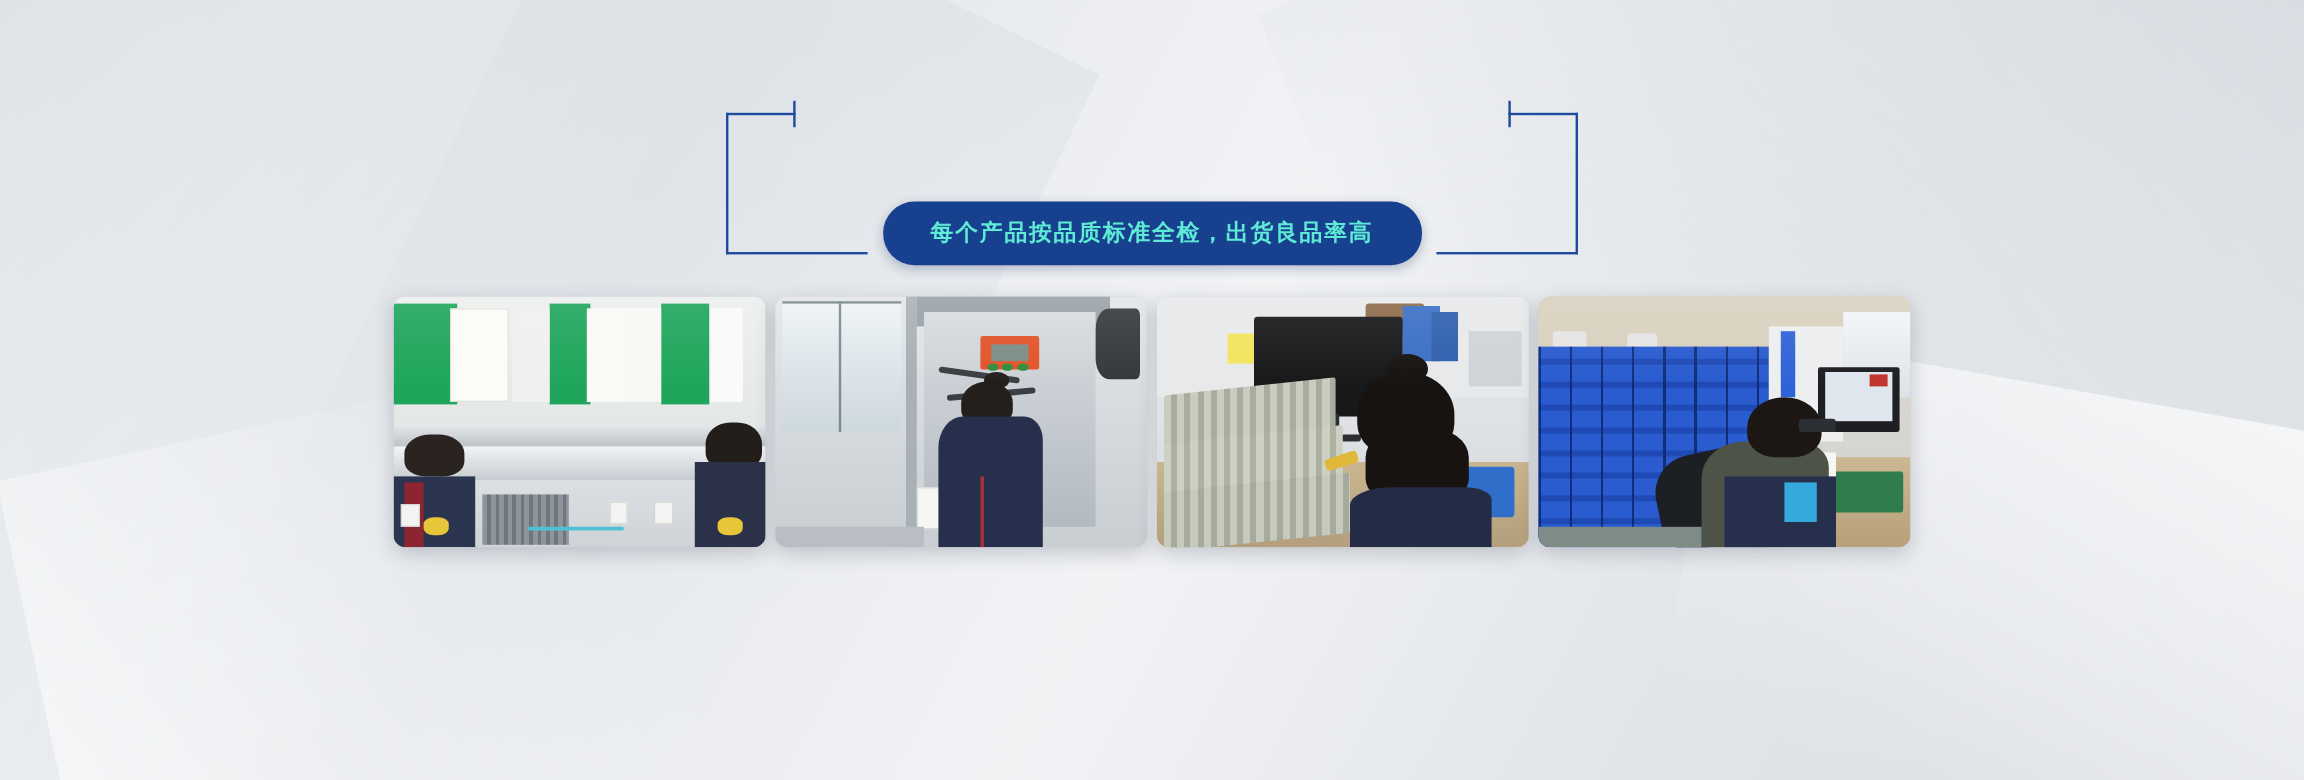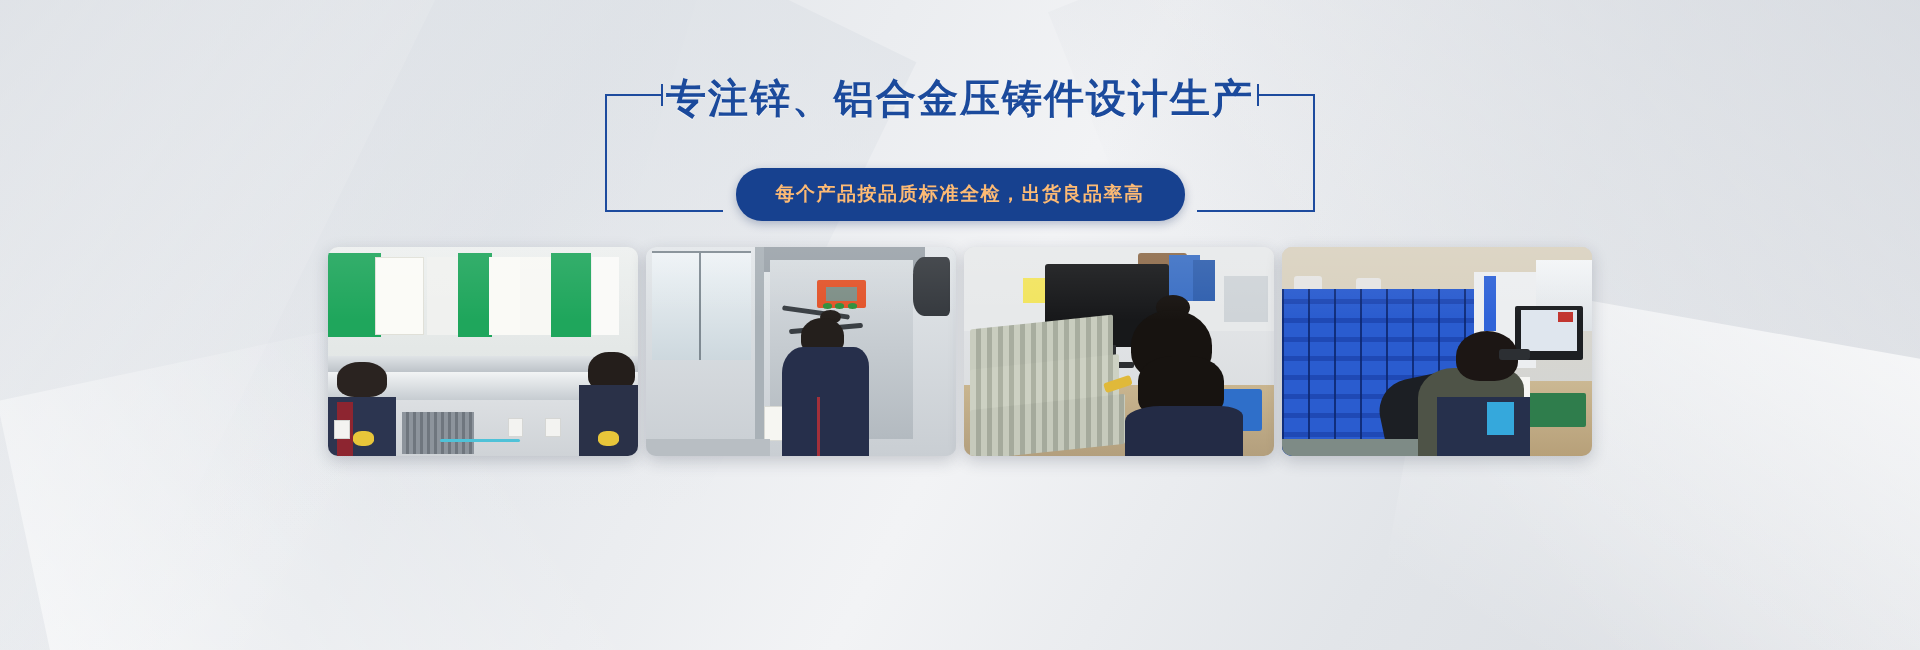--- a/index.html
+++ b/index.html
@@ -111,21 +111,21 @@
   }
 
   
   .pill-wrap {
     position:absolute; left:0; top:168px; width:1920px;
     display:flex; justify-content:center;
     z-index:4;
   }
   .pill {
     background:#17418f;
-    color:#fdba74;
+    color:#5eead4;
     font-size:19px;
     font-weight:bold;
     letter-spacing:1.5px;
     border-radius:26px;
     padding:13px 40px 14px;
     white-space:nowrap;
     box-shadow:0 3px 10px rgba(14,40,95,.28);
   }
 
   
@@ -272,21 +272,20 @@
       <span class="bracket br-left-h"></span>
       <span class="bracket br-left-cap"></span>
       <span class="bracket br-left-v"></span>
       <span class="bracket br-left-b"></span>
 
       <span class="bracket br-right-h"></span>
       <span class="bracket br-right-cap"></span>
       <span class="bracket br-right-v"></span>
       <span class="bracket br-right-b"></span>
 
-      <div class="title">专注锌、铝合金压铸件设计生产</div>
     </div>
   </div>
 
   <div class="pill-wrap">
     <div class="pill">每个产品按品质标准全检，出货良品率高</div>
   </div>
 
   <div class="photos">
 
     <div class="card">

